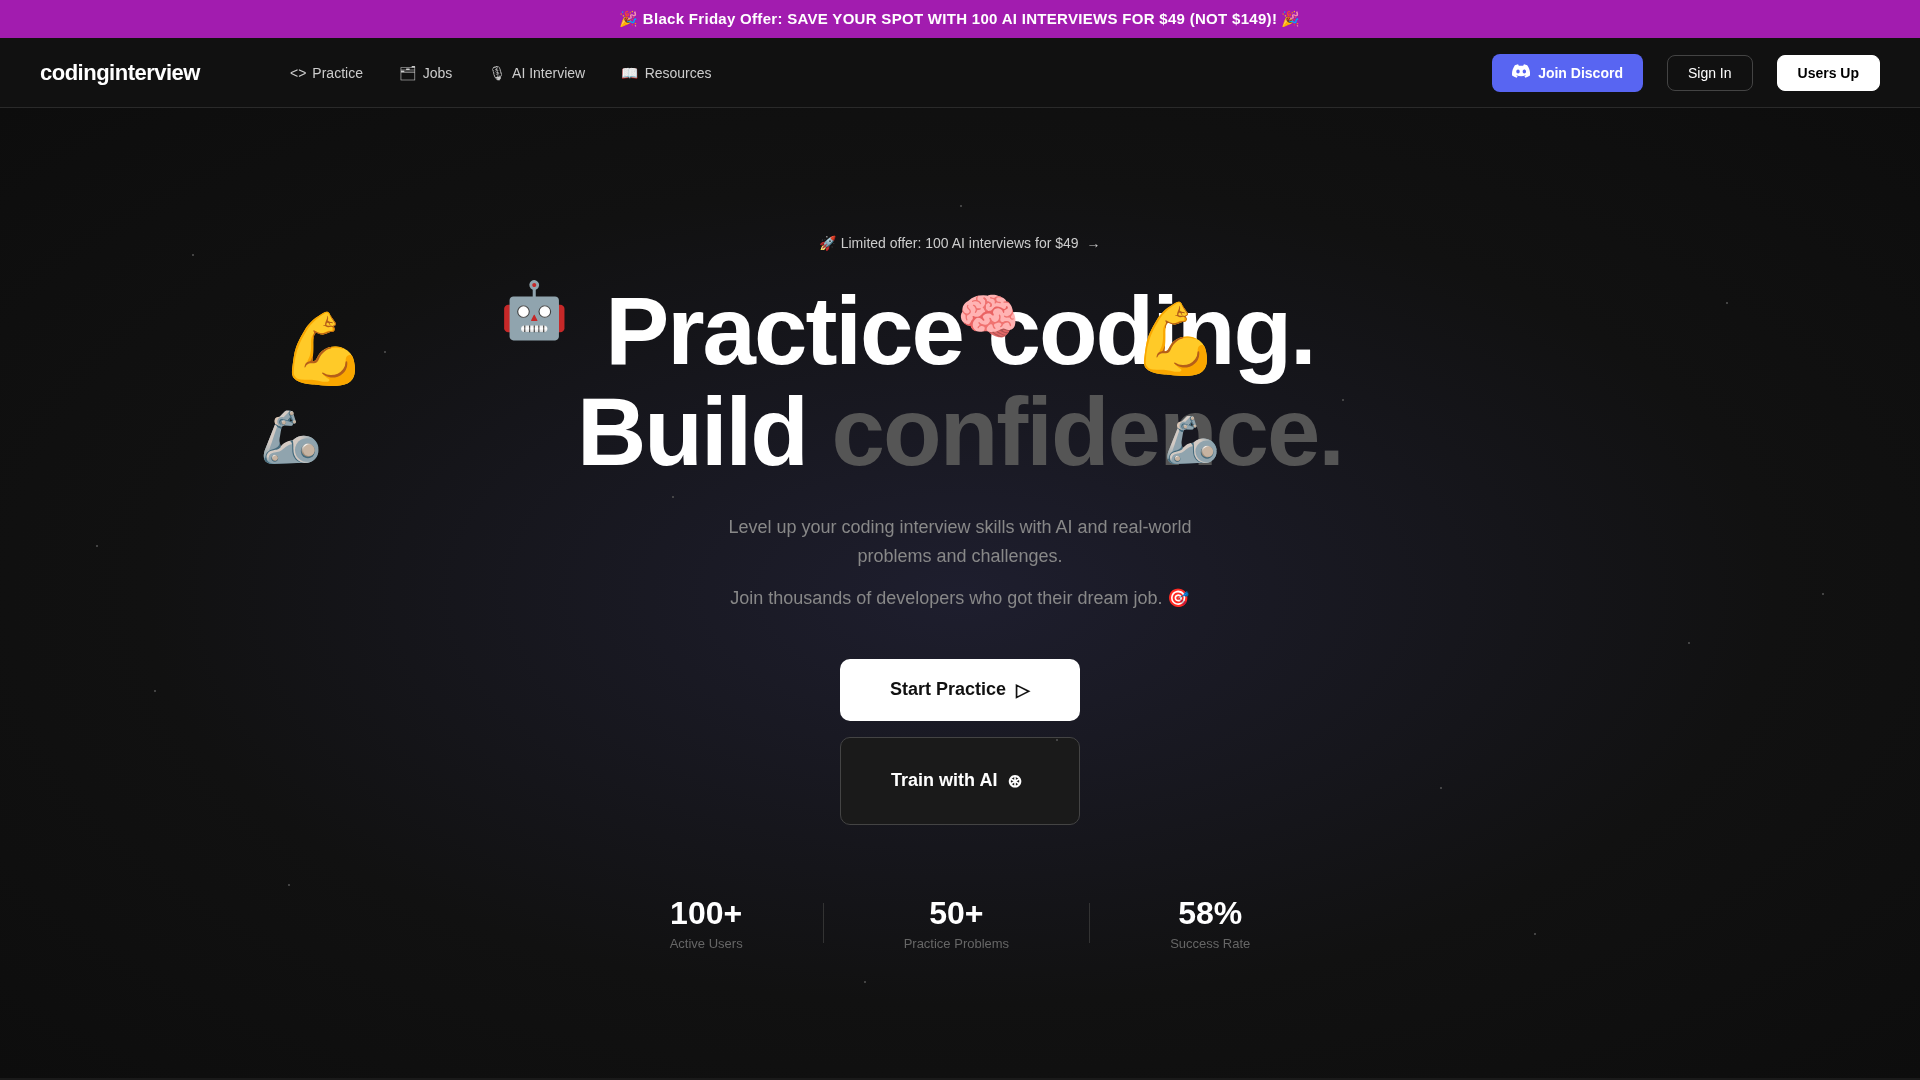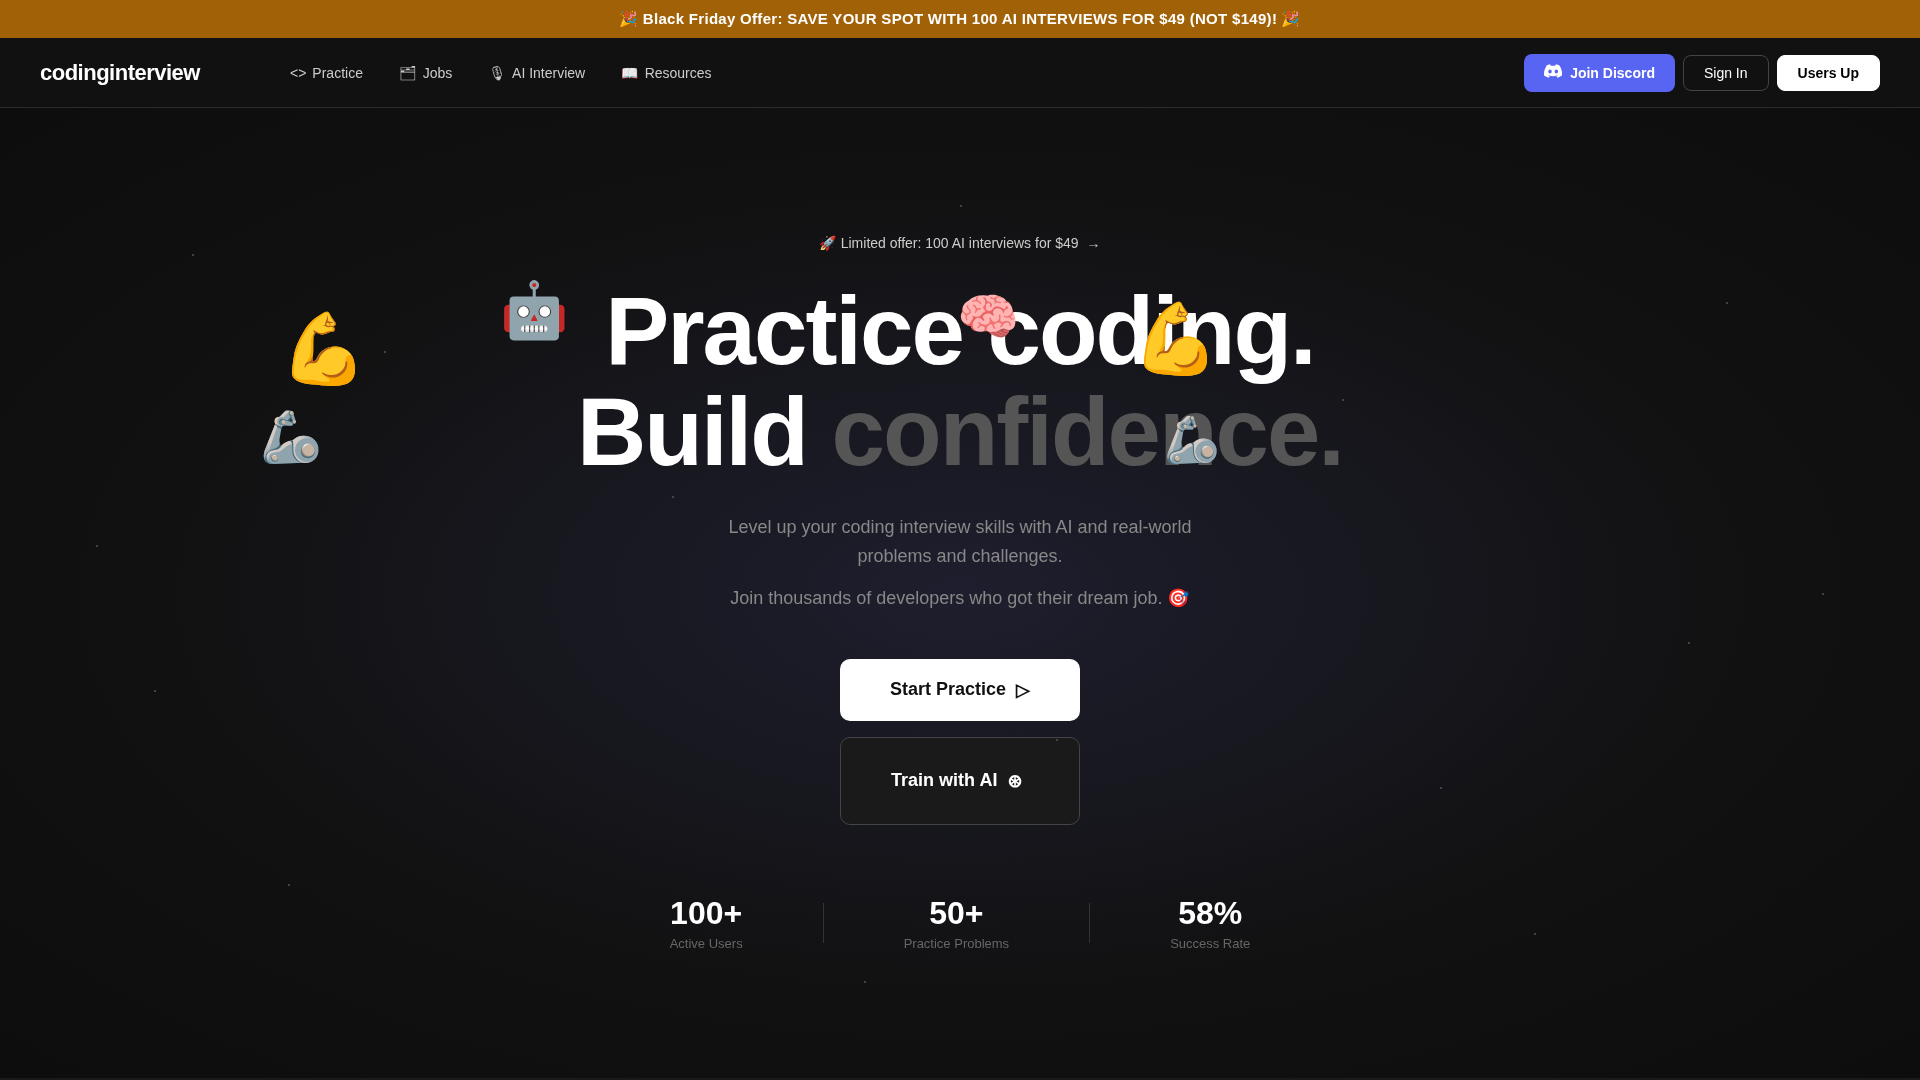--- a/index.html
+++ b/index.html
@@ -7,21 +7,21 @@
       width: 1920px;
       height: 1080px;
       background: #1a1a1a;
       font-family: -apple-system, BlinkMacSystemFont, 'Segoe UI', sans-serif;
       overflow: hidden;
       color: #fff;
     }
 
     
     .banner {
-      background: #a16207;
+      background: #a21caf;
       text-align: center;
       padding: 10px 0;
       font-size: 15px;
       font-weight: 700;
       color: #fff;
       letter-spacing: 0.3px;
     }
     .banner span { color: #fff; }
 
     
@@ -53,21 +53,21 @@
       font-size: 14px;
       padding: 8px 14px;
       border-radius: 6px;
       cursor: pointer;
       text-decoration: none;
     }
     .nav-link .icon { font-size: 14px; }
     .nav-right {
       display: flex;
       align-items: center;
-      gap: 8px;
+      gap: 24px;
     }
     .btn-discord {
       background: #5865f2;
       color: #fff;
       border: none;
       padding: 10px 20px;
       border-radius: 8px;
       font-size: 14px;
       font-weight: 600;
       cursor: pointer;

